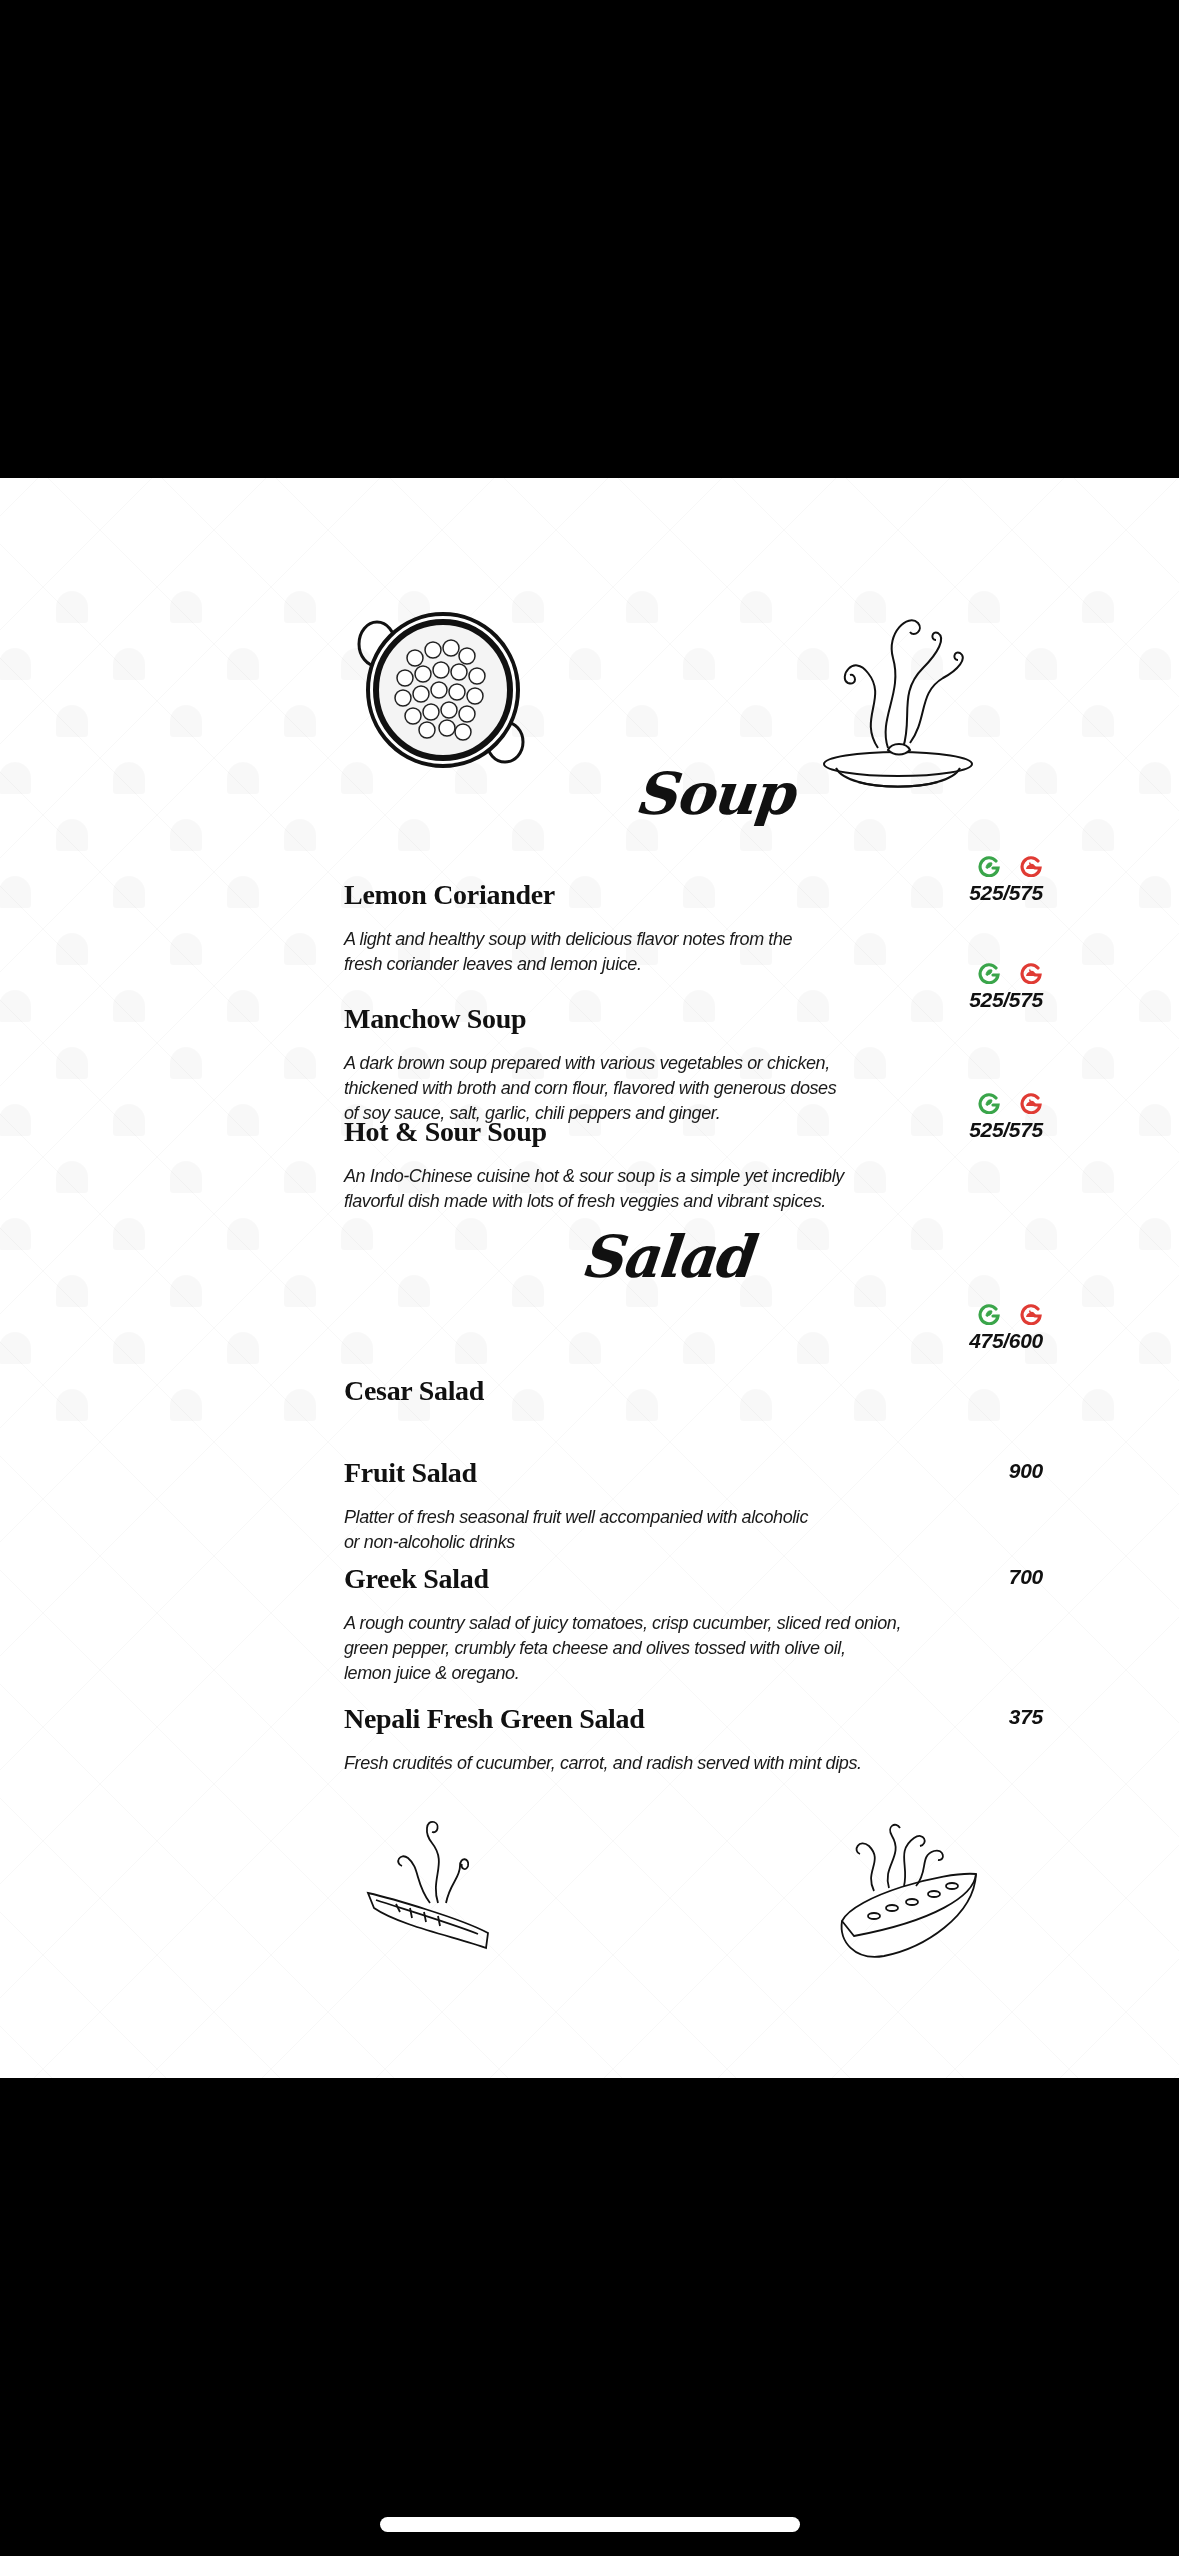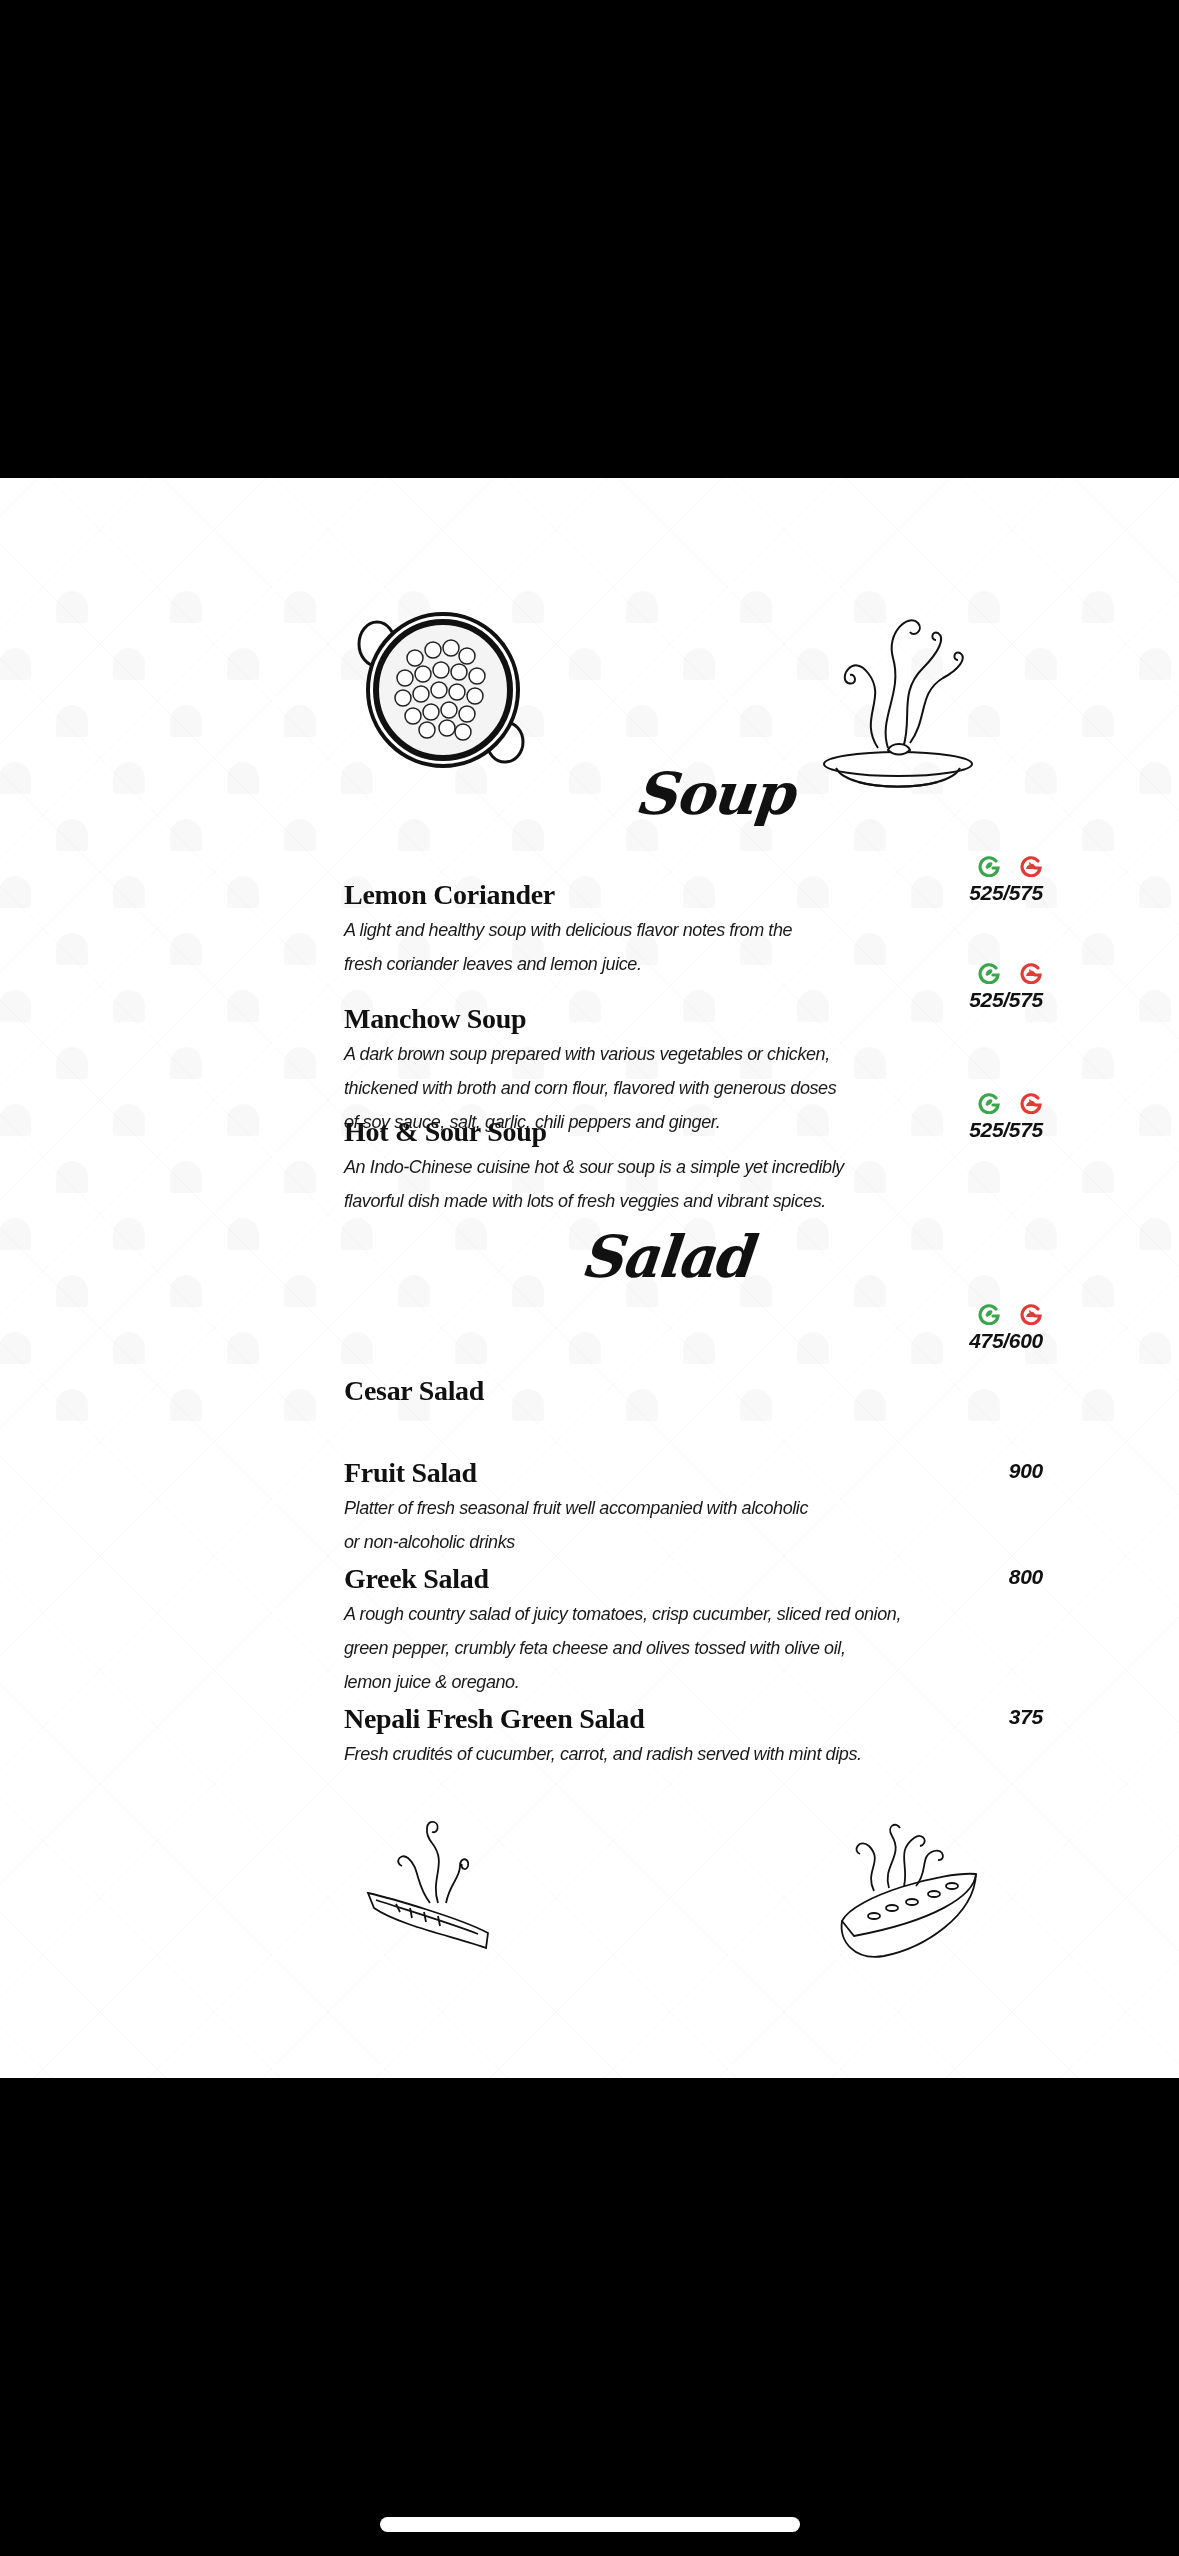--- a/index.html
+++ b/index.html
@@ -27,21 +27,21 @@
     position:absolute; font-family:"DejaVu Serif", serif; font-style:italic; font-weight:bold;
     font-size:58px; color:#111; letter-spacing:-2px; transform:skewX(-8deg);
   }
   .item { position:absolute; left:344px; width:700px; }
   .item-name {
     font-family:"Liberation Serif", serif; font-weight:bold; font-size:28px; color:#111;
     line-height:30px; letter-spacing:-0.3px;
   }
   .item-desc {
     font-family:"Liberation Sans", sans-serif; font-style:italic; font-size:18px; color:#1a1a1a;
-    line-height:34px; letter-spacing:-0.4px; white-space:pre-line; margin-top:3px;
+    line-height:25px; letter-spacing:-0.4px; white-space:pre-line; margin-top:17px;
   }
   .price {
     position:absolute; right:136px; font-family:"Liberation Sans", sans-serif; font-style:italic;
     font-weight:bold; font-size:21px; color:#111; text-align:right; letter-spacing:-0.3px;
   }
   .badges { position:absolute; right:137px; display:flex; gap:20px; }
   .badge { width:22px; height:22px; position:relative; }
   .home-indicator {
     position:absolute; left:380px; top:2517px; width:420px; height:15px; border-radius:8px; background:#fff;
   }
@@ -357,21 +357,21 @@
 or non-alcoholic drinks</div>
   </div>
   <div class="price" style="top:981px">900</div>
 
   <div class="item" style="top:1086px">
     <div class="item-name">Greek Salad</div>
     <div class="item-desc">A rough country salad of juicy tomatoes, crisp cucumber, sliced red onion,
 green pepper, crumbly feta cheese and olives tossed with olive oil,
 lemon juice &amp; oregano.</div>
   </div>
-  <div class="price" style="top:1087px">800</div>
+  <div class="price" style="top:1087px">700</div>
 
   <div class="item" style="top:1226px">
     <div class="item-name">Nepali Fresh Green Salad</div>
     <div class="item-desc">Fresh crudités of cucumber, carrot, and radish served with mint dips.</div>
   </div>
   <div class="price" style="top:1227px">375</div>
 </div>
 
 <div class="home-indicator"></div>
 

